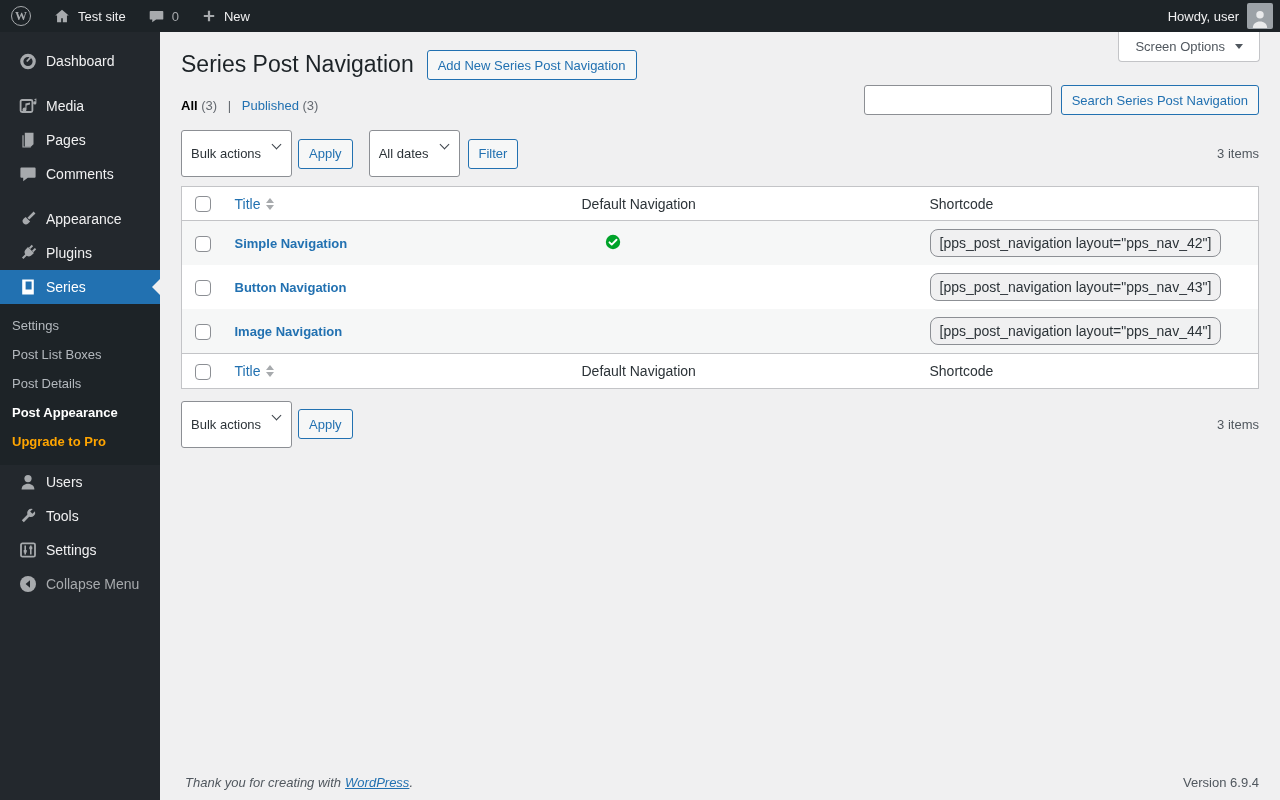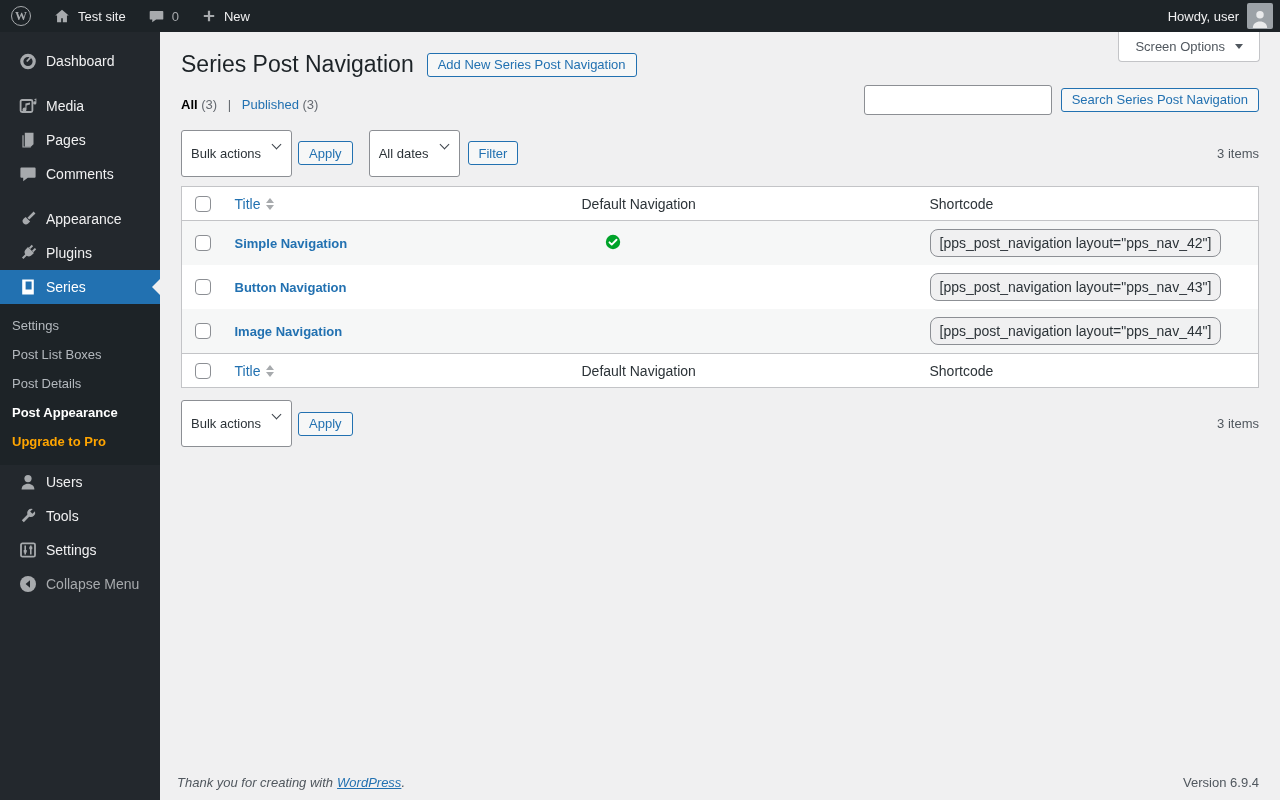--- a/index.html
+++ b/index.html
@@ -48,21 +48,21 @@
   #screen-options {
     position:absolute; top:0; right:20px; display:flex; align-items:center; gap:10px;
     background:#fff; border:1px solid #c3c4c7; border-top:none; border-radius:0 0 4px 4px;
     padding:7px 16px; color:#50575e; cursor:pointer;
   }
   .caret-down { width:0; height:0; border:4px solid transparent; border-top:5px solid #50575e; margin-top:4px; }
   .wrap { padding:10px 21px 0; }
   .page-header { display:flex; align-items:center; gap:13px; padding-top:8px; }
   h1.page-title { margin:0; font-size:23px; font-weight:400; line-height:1.3; color:#1d2327; }
   .button {
-    display:inline-flex; align-items:center; justify-content:center; height:24px; padding:0 10px;
+    display:inline-flex; align-items:center; justify-content:center; height:30px; padding:0 10px;
     background:#f6f7f7; border:1px solid #2271b1; border-radius:3px;
     color:#2271b1; font-size:13px; font-family:inherit; cursor:pointer; white-space:nowrap;
   }
   .views-row { display:flex; justify-content:space-between; align-items:center; margin-top:5px; }
   .subsubsub { padding-top:10px; color:#646970; }
   .subsubsub .link { color:#2271b1; text-decoration:none; cursor:pointer; }
   .subsubsub .current-view { color:#000; font-weight:bold; cursor:default; }
   .subsubsub .sep { margin:0 7px; color:#646970; }
   .search-box { display:flex; align-items:center; gap:9px; }
   .search-box input {
@@ -102,21 +102,21 @@
   .sorting-indicator .up { width:0; height:0; border:4px solid transparent; border-bottom:5px solid #a7aaad; border-top:none; }
   .sorting-indicator .down { width:0; height:0; border:4px solid transparent; border-top:5px solid #a7aaad; border-bottom:none; }
   .row-title { color:#2271b1; font-weight:bold; text-decoration:none; cursor:pointer; }
   .default-check { margin-left:23px; display:inline-flex; }
   .shortcode-box {
     display:inline-block; background:#f0f0f1; border:1px solid #8c8f94; border-radius:8px;
     padding:5px 9px; color:#2c3338; font-size:14px; white-space:nowrap;
   }
   
   #footer-credits {
-    position:absolute; left:17px; right:21px; bottom:10px;
+    position:absolute; left:25px; right:21px; bottom:10px;
     display:flex; justify-content:space-between; align-items:center; color:#50575e;
   }
   #footer-credits .thanks { font-style:italic; }
   #footer-credits .wp-link { color:#2271b1; margin-left:4px; text-decoration:underline; cursor:pointer; font-style:italic; }
   svg { display:block; }
 </style>
 </head>
 <body>
 
 <div id="adminbar">

